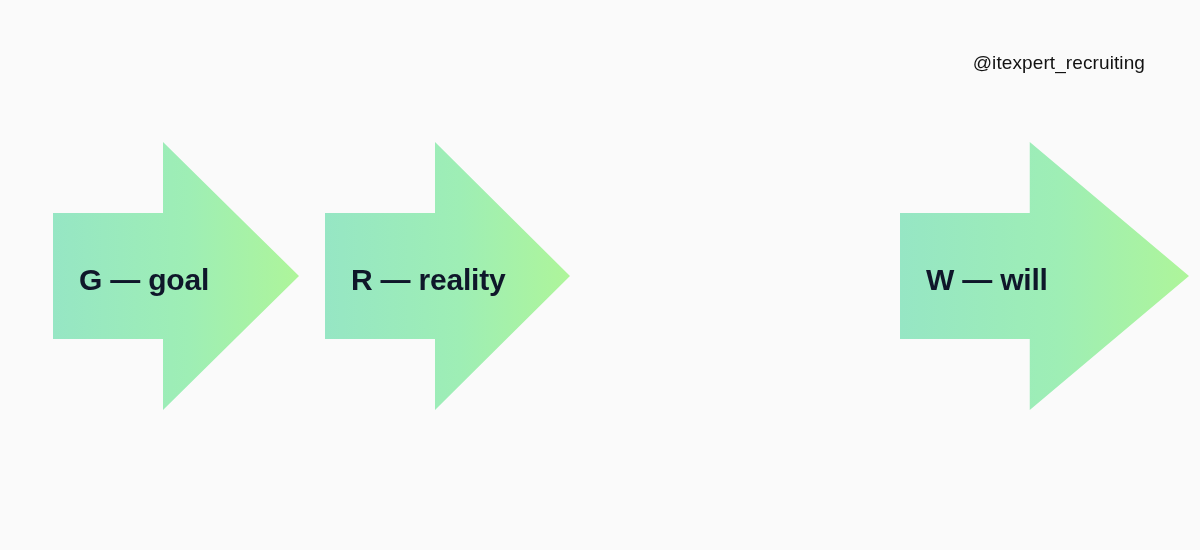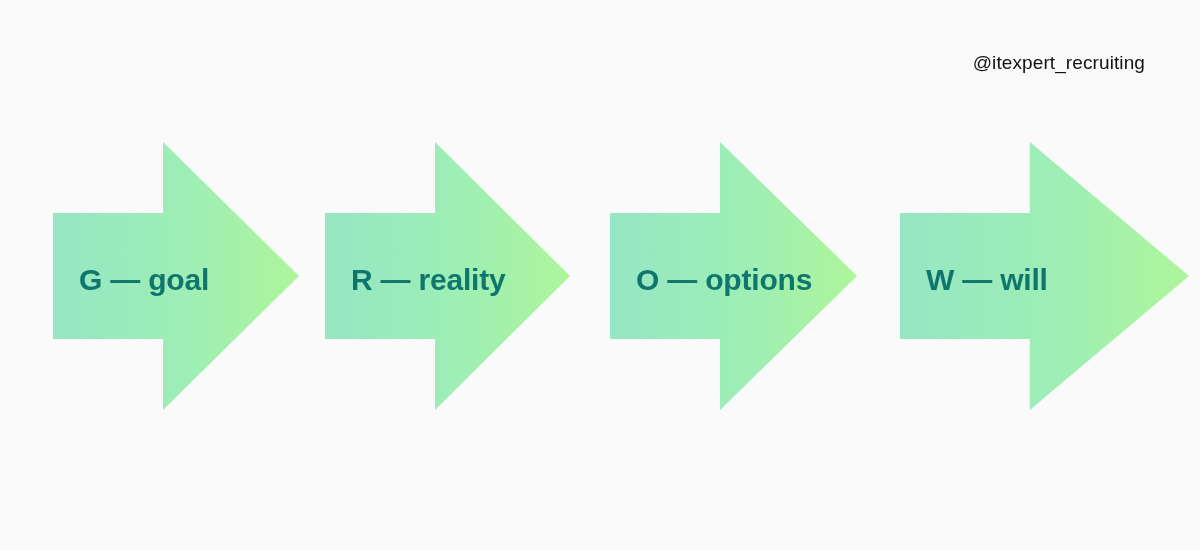--- a/index.html
+++ b/index.html
@@ -66,21 +66,21 @@
     top: 71px;            
     height: 134px;        
     left: 0;
     display: flex;
     align-items: center;
     justify-content: flex-start;
     padding-left: 26px;
     box-sizing: border-box;
     font-size: 30px;
     font-weight: 700;
-    color: #0f766e;
+    color: #0f172a;
     letter-spacing: -0.2px;
     white-space: nowrap;
     font-family: "Liberation Sans", sans-serif;
     pointer-events: none;
   }
 
   
   #arrow-1 { left: 53px;  width: 246px; }
   #arrow-2 { left: 325px; width: 245px; }
   #arrow-3 { left: 610px; width: 247px; }
@@ -121,33 +121,20 @@
             <stop offset="0%" stop-color="#96e6c4"></stop>
             <stop offset="55%" stop-color="#9eeeb5"></stop>
             <stop offset="100%" stop-color="#aef59a"></stop>
           </linearGradient>
         </defs>
         <polygon points="0,71 110,71 110,0 245,134 110,268 110,197 0,197" fill="url(#grad2)"></polygon>
       </svg>
       <div class="arrow-label">R — reality</div>
     </div>
 
-    <div class="arrow" id="arrow-3">
-      <svg class="arrow-svg" viewBox="0 0 247 268" preserveAspectRatio="none">
-        <defs>
-          <linearGradient id="grad3" x1="0" y1="0" x2="1" y2="0">
-            <stop offset="0%" stop-color="#96e6c4"></stop>
-            <stop offset="55%" stop-color="#9eeeb5"></stop>
-            <stop offset="100%" stop-color="#aef59a"></stop>
-          </linearGradient>
-        </defs>
-        <polygon points="0,71 110,71 110,0 247,134 110,268 110,197 0,197" fill="url(#grad3)"></polygon>
-      </svg>
-      <div class="arrow-label">O — options</div>
-    </div>
 
     <div class="arrow" id="arrow-4">
       <svg class="arrow-svg" viewBox="0 0 245 268" preserveAspectRatio="none">
         <defs>
           <linearGradient id="grad4" x1="0" y1="0" x2="1" y2="0">
             <stop offset="0%" stop-color="#96e6c4"></stop>
             <stop offset="55%" stop-color="#9eeeb5"></stop>
             <stop offset="100%" stop-color="#aef59a"></stop>
           </linearGradient>
         </defs>

